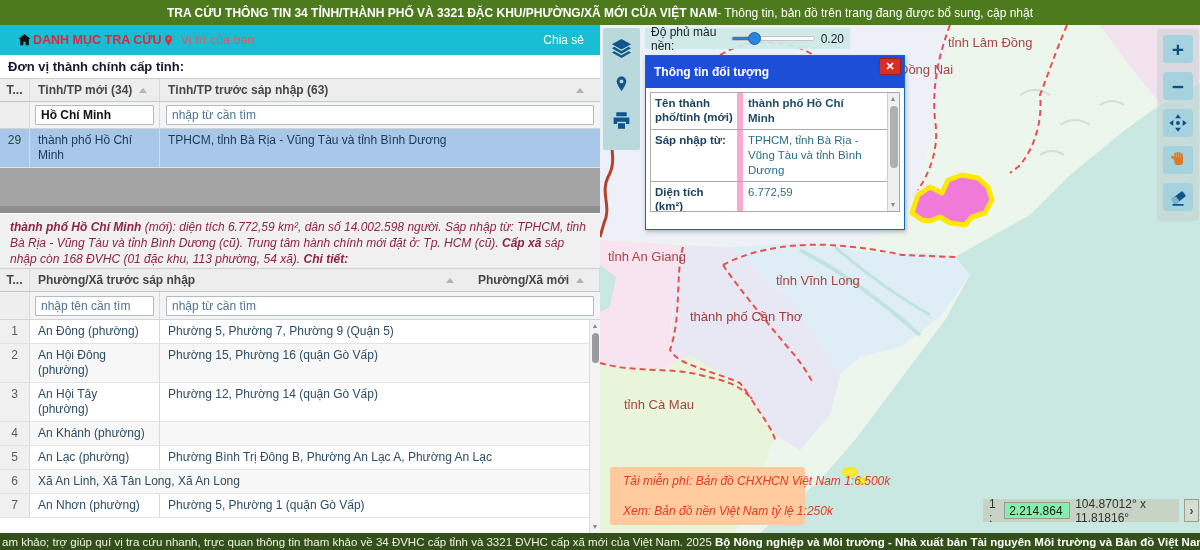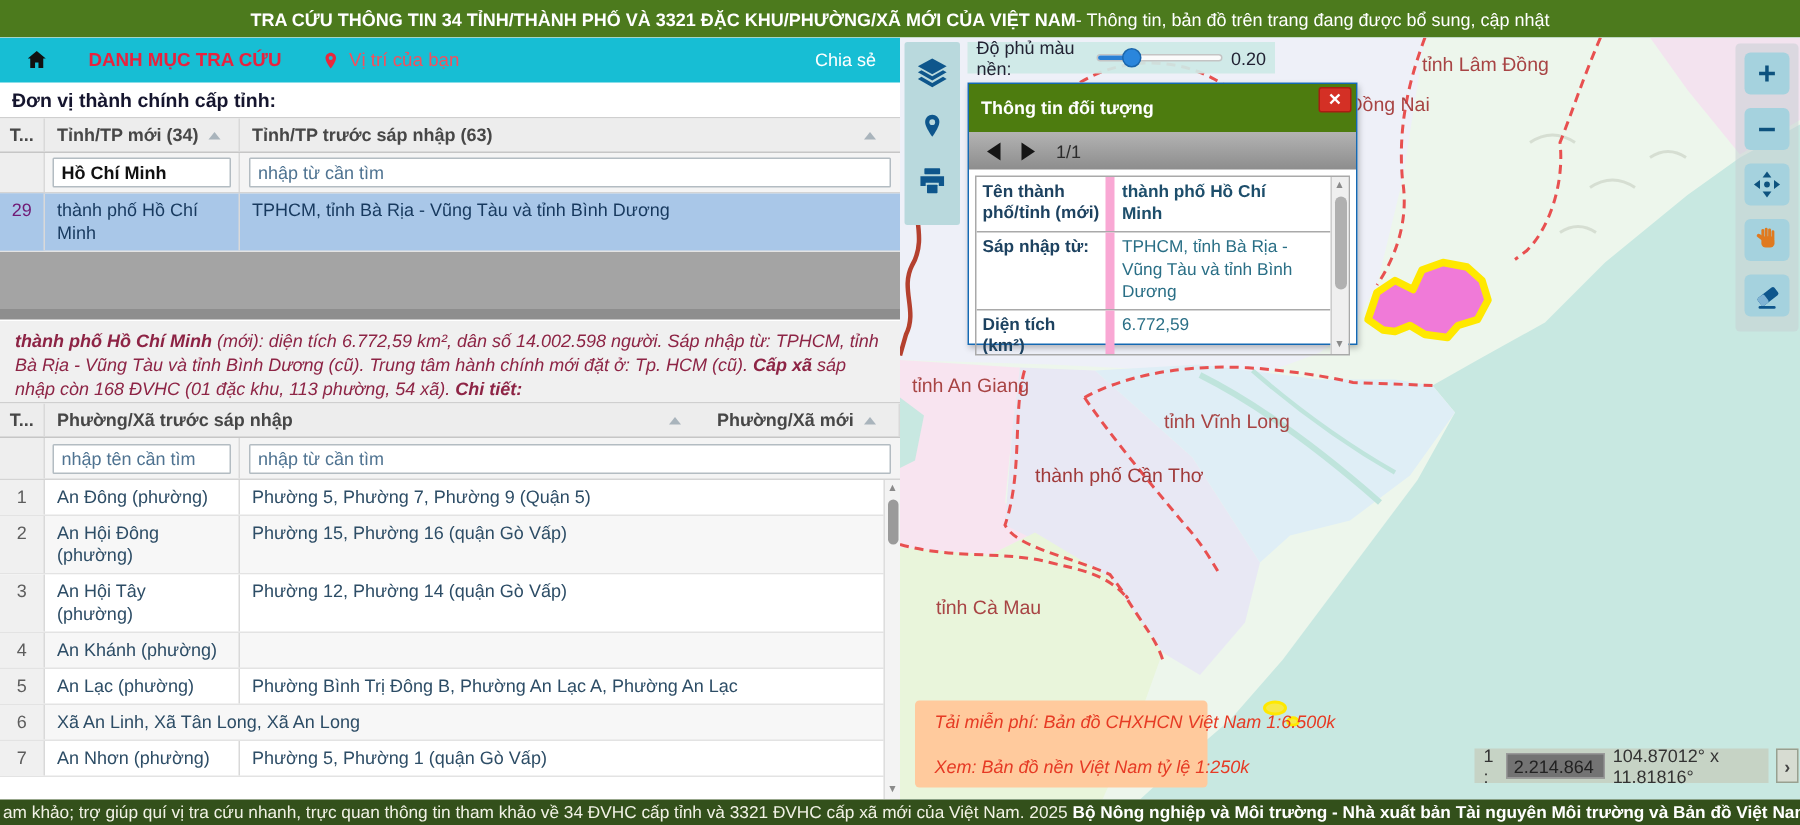--- a/index.html
+++ b/index.html
@@ -12,21 +12,21 @@
   .topbar b { font-size:12px; }
   .topbar span { font-size:12px; }
 
   
   .main { position:absolute; top:25px; left:0; width:1200px; height:508px; display:flex; }
   .left-panel { position:relative; width:600px; height:508px; background:#fff; overflow:hidden; }
   .map-area { position:relative; width:600px; height:508px; background:#c8e8e1; overflow:hidden; }
 
   
   .navbar { position:absolute; left:0; top:0; width:600px; height:30px; background:#17bed4;
-            display:flex; align-items:center; padding:0 16px; gap:26px; }
+            display:flex; align-items:center; padding:0 16px; }
   .nav-item { display:flex; align-items:center; gap:6px; cursor:pointer; }
   .nav-menu { color:#e8223e; font-weight:bold; font-size:12.5px; }
   .nav-loc { color:#f4505e; font-size:12.5px; }
   .nav-share { margin-left:auto; color:#fff; font-size:12px; }
 
   .panel-content { position:absolute; top:30px; left:0; width:600px; height:478px; }
 
   .section-heading { position:absolute; top:4px; left:8px; font-size:13px; font-weight:bold; color:#15152e; }
 
   
@@ -47,21 +47,21 @@
   .flt-input { height:20px; border:1px solid #b3bcc2; border-radius:1px; padding:1px 5px; font-size:12px;
                font-family:"Liberation Sans",sans-serif; color:#111; background:#fff; width:100%; }
   .flt-input.bold { font-weight:bold; }
   .flt-input::placeholder { color:#4f7391; opacity:1; }
   .trow { border-bottom:1px solid #e3e3e3; background:#fff; }
   .trow .c { padding:4px 8px; color:#2d4d66; line-height:15px; }
   .trow .c.idx { color:#5d5d5d; background:#f0f0f0; display:flex; align-items:flex-start; justify-content:center; padding-top:4px; }
   .trow.alt { background:#f7f7f7; }
   .trow.selected { background:#a9c7e8; }
   .trow.selected .c { color:#17395e; }
-  .trow.selected .c.idx { background:#a9c7e8; color:#701a75; }
+  .trow.selected .c.idx { background:#a9c7e8; color:#14532d; }
   .grid1-empty { flex:1; background:#a4a4a4; }
   .grid1-strip { height:7px; background:#8e8e8e; }
 
   
   .description { position:absolute; top:159px; left:0; width:600px; height:54px; background:#f0f0f0;
                  padding:5px 10px 0 10px; font-style:italic; color:#8d2445; line-height:16px; overflow:hidden; }
   .description b { font-weight:bold; }
 
   
   .grid2 { top:213px; bottom:0; display:flex; flex-direction:column; border-top:1px solid #cfcfcf; overflow:hidden; }
@@ -90,21 +90,21 @@
   .opacity-bar { position:absolute; left:45px; top:3px; width:205px; height:21px; background:rgba(205,234,230,0.93);
                  display:flex; align-items:center; padding:0 6px; gap:6px; color:#223; }
   .op-track { position:relative; width:104px; height:5px; background:#fbfbfb; border:1px solid #c4c4c4; border-radius:3px; }
   .op-fill { position:absolute; left:0; top:0; bottom:0; width:22px; background:#2a7fd4; border-radius:3px; }
   .op-handle { position:absolute; left:16px; top:-5px; width:13px; height:13px; border-radius:50%;
                background:#2a86dc; border:1px solid #1a66ac; }
 
   
   .popup { position:absolute; left:45px; top:30px; width:260px; height:175px; background:#fff;
            border:1px solid #1569b3; box-shadow:1px 2px 4px rgba(0,0,0,0.25); }
-  .popup-title { height:22px; background:#4d7c0f; color:#fff; font-weight:bold; font-size:12px;
+  .popup-title { height:22px; background:#1d4ed8; color:#fff; font-weight:bold; font-size:12px;
                  display:flex; align-items:center; padding:16px 8px; position:relative; }
   .popup-close { position:absolute; right:3px; top:2px; width:22px; height:17px; background:#d43025; border:1px solid #a91d12;
                  border-radius:2px; color:#fff; font-size:11px; font-weight:bold; display:flex; align-items:center; justify-content:center; cursor:pointer; }
   .popup-nav { height:25px; background:linear-gradient(#b3b3b3,#8d8d8d); display:flex; align-items:center; padding:0 12px; gap:14px; }
   .tri { width:0; height:0; cursor:pointer; }
   .tri-l { border-top:6px solid transparent; border-bottom:6px solid transparent; border-right:9px solid #151515; }
   .tri-r { border-top:6px solid transparent; border-bottom:6px solid transparent; border-left:9px solid #151515; }
   .popup-page { color:#2b2b2b; font-size:12px; }
   .popup-body { position:relative; margin:4px; height:120px; overflow:hidden; border:1px solid #a9a9a9; }
   .prow { display:flex; border-bottom:1px solid #a9a9a9; }
@@ -121,21 +121,21 @@
              cursor:pointer; color:#0d527e; font-size:21px; font-weight:bold; line-height:1; }
 
   
   .links-box { position:absolute; left:10px; top:442px; width:195px; height:58px; background:#ffca9d; border-radius:3px;
                padding:7px 8px; display:flex; flex-direction:column; justify-content:space-between; }
   .map-link { display:flex; align-items:center; gap:5px; color:#e63a24; font-size:12px; cursor:pointer; white-space:nowrap;font-style:italic; }
 
   
   .scalebar { position:absolute; left:383px; top:474px; width:196px; height:23px; background:rgba(197,207,192,0.88);
               display:flex; align-items:center; gap:5px; padding:0 6px; color:#333; }
-  .scale-input { width:66px; height:17px; border:1px solid #999; background:#737373; font-size:12px; padding:0 4px;
+  .scale-input { width:66px; height:17px; border:1px solid #999; background:#86efac; font-size:12px; padding:0 4px;
                  font-family:"Liberation Sans",sans-serif; color:#222; }
   .next-btn { position:absolute; left:584px; top:474px; width:15px; height:23px; background:#d7dcd2; border:1px solid #98a090;
               display:flex; align-items:center; justify-content:center; color:#444; font-weight:bold; font-size:12px; cursor:pointer; }
 </style>
 </head>
 <body>
 
 <div id="app">
 
   <div class="topbar">
@@ -351,25 +351,20 @@
           <span class="op-fill"></span>
           <span class="op-handle"></span>
         </span>
         <span>0.20</span>
       </div>
 
       <div class="popup">
         <div class="popup-title">
           <span>Thông tin đối tượng</span>
           <span class="popup-close">✕</span>
-        </div>
-        <div class="popup-nav">
-          <span class="tri tri-l"></span>
-          <span class="tri tri-r"></span>
-          <span class="popup-page">1/1</span>
         </div>
         <div class="popup-body">
           <div id="popup-table" style="margin-right:12px;">
               <div class="prow">
                 <div class="plabel">Tên thành phố/tỉnh (mới)</div>
                 <div class="pvalue pbold">thành phố Hồ Chí Minh</div>
               </div>
               <div class="prow">
                 <div class="plabel">Sáp nhập từ:</div>
                 <div class="pvalue">TPHCM, tỉnh Bà Rịa - Vũng Tàu và tỉnh Bình Dương</div>

